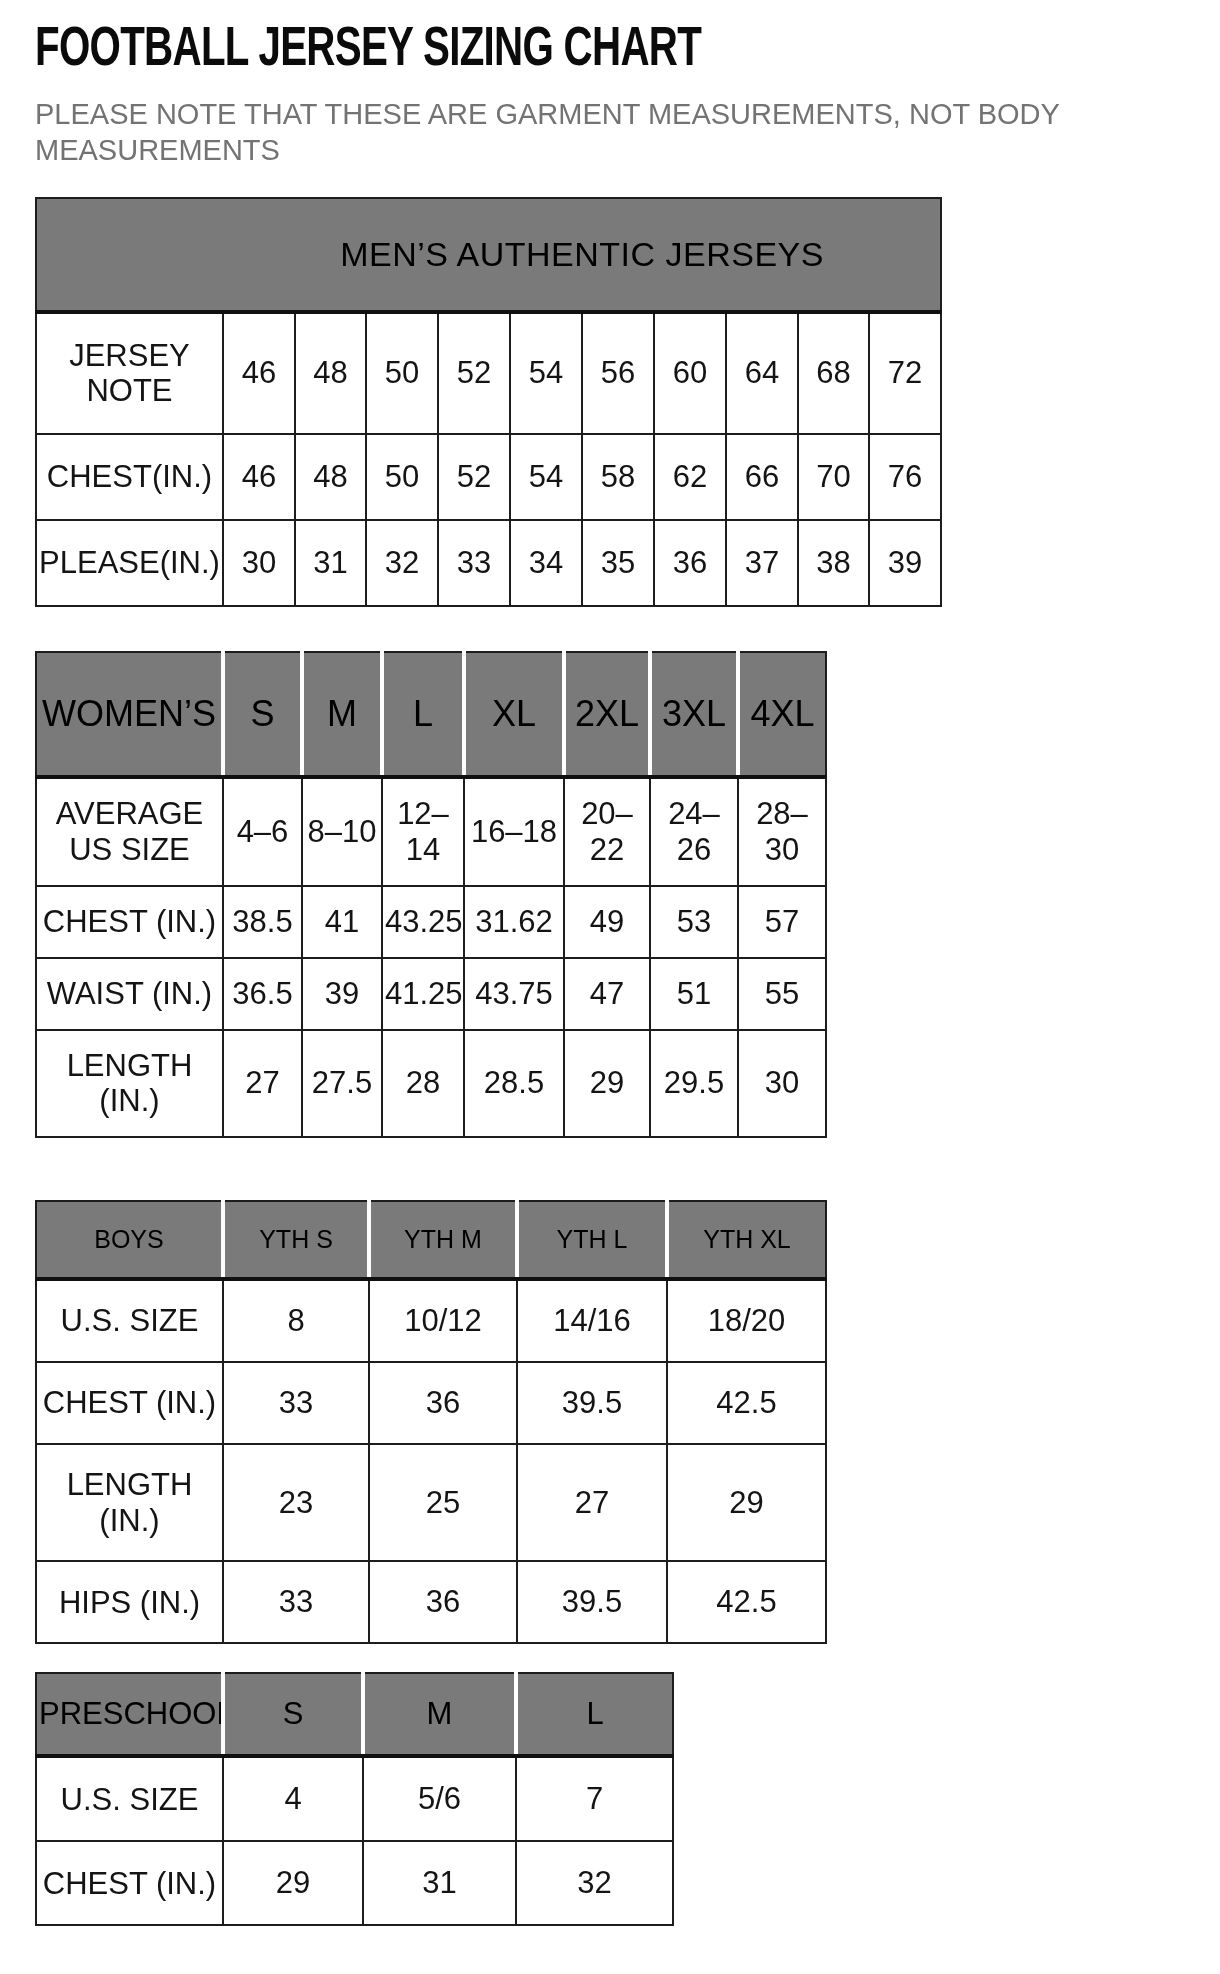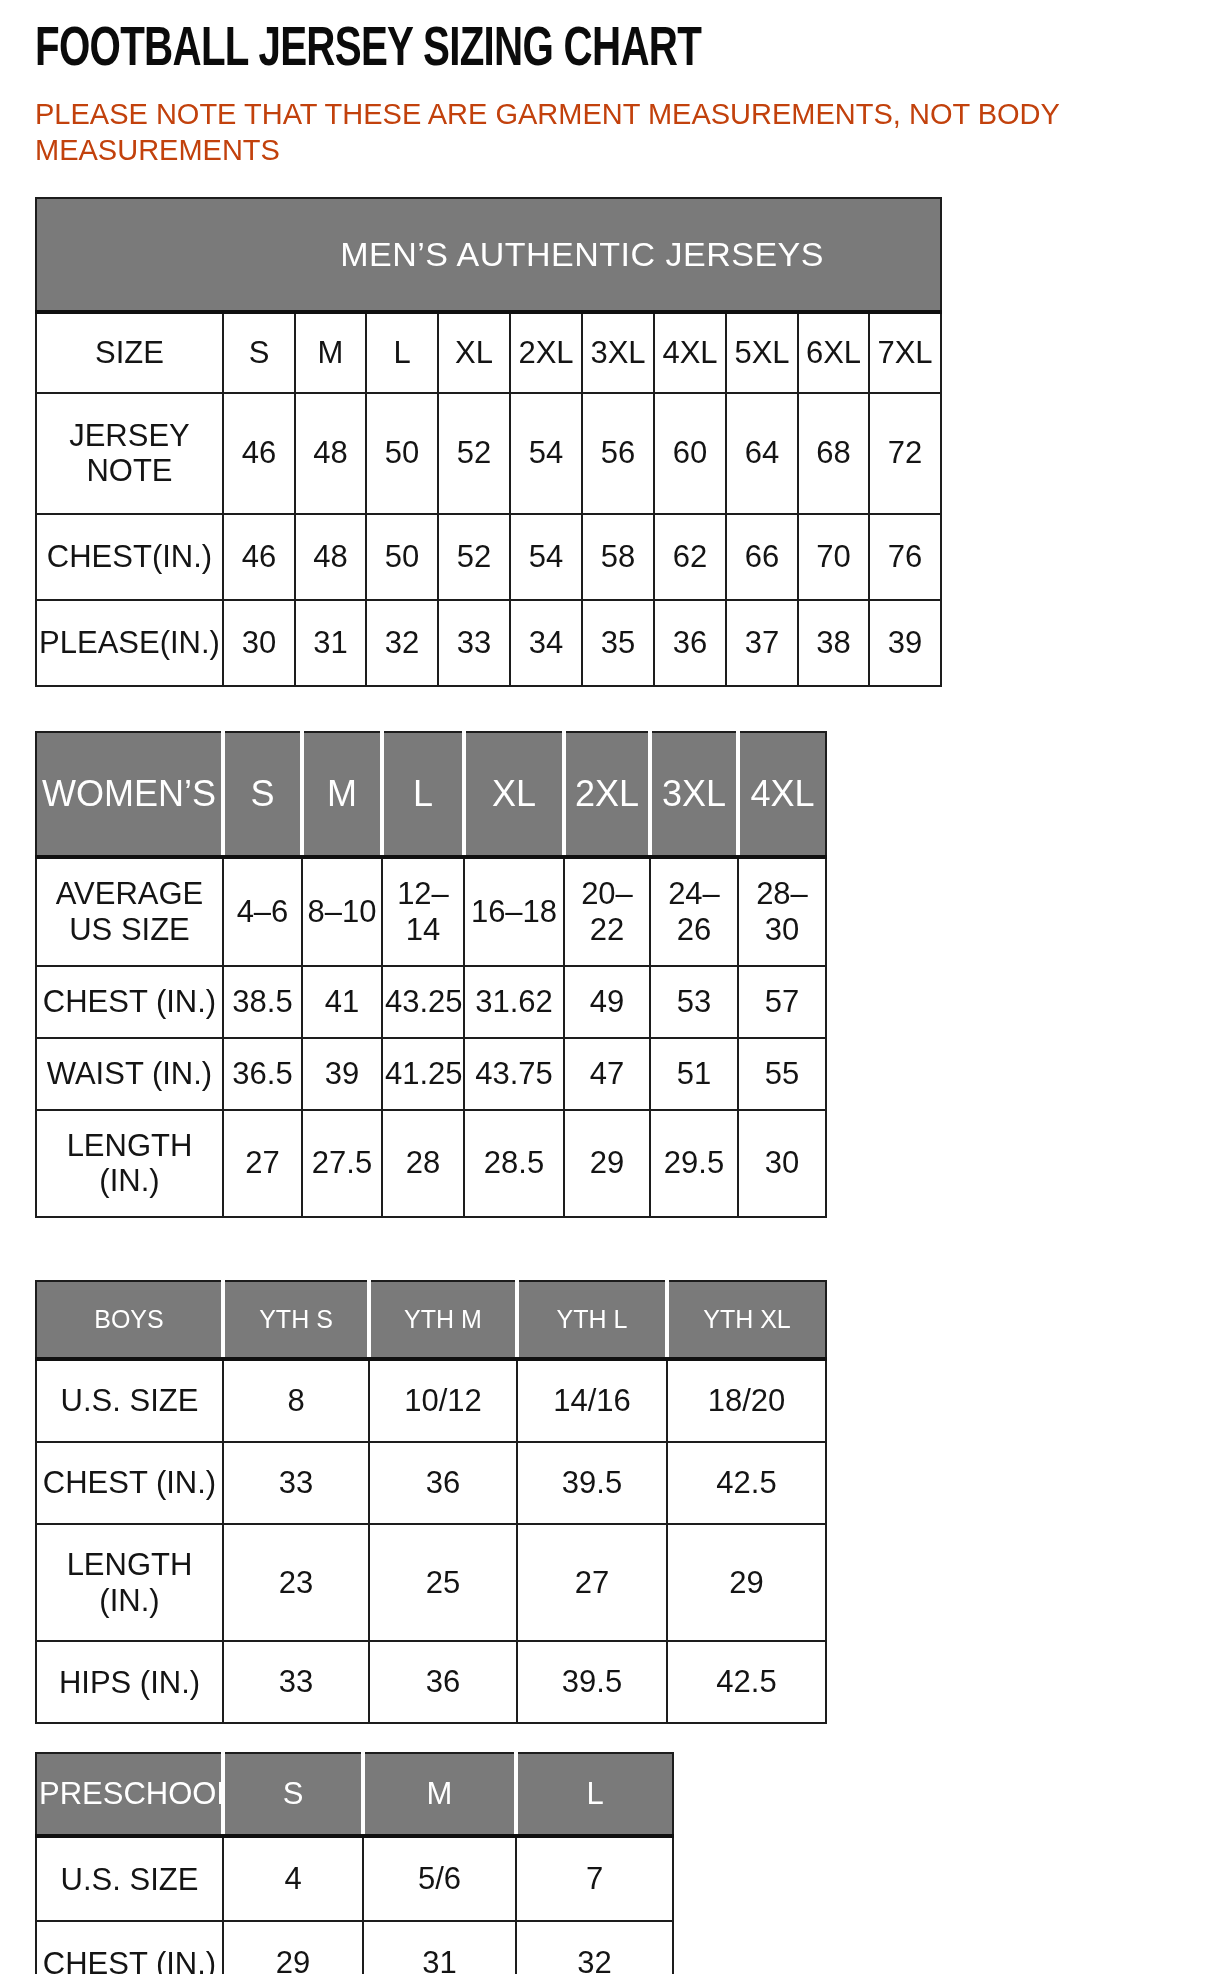--- a/index.html
+++ b/index.html
@@ -9,34 +9,34 @@
     font-family: "Liberation Sans", sans-serif; color: #141414;
   }
   .page { padding: 12px 35px 30px 35px; }
 
   .main-title {
     font-weight: 900; font-size: 56px; line-height: 1.0; color: #0b0b0b;
     margin: 6px 0 22px 0; white-space: nowrap; letter-spacing: -1px;
     transform: scaleX(0.72); transform-origin: left center;
   }
   .note {
-    color: #c2410c; font-size: 29px; line-height: 1.25; font-weight: 400;
+    color: #737373; font-size: 29px; line-height: 1.25; font-weight: 400;
     margin: 10px 0 28px 0;
   }
   .note span { display: block; }
 
   table.size-table {
     border-collapse: collapse; table-layout: fixed; text-align: center;
     background: #ffffff;
   }
   .size-table th, .size-table td {
     border: 2px solid #1d1d1d; font-weight: 400; overflow: hidden;
   }
   .size-table thead th { border-bottom: 4px solid #101010; }
-  .gray { background: #7a7a7a; color: #ffffff; }
+  .gray { background: #7a7a7a; color: #000000; }
   .hdr th + th { border-left: 4px solid #ffffff; }
   td.label { font-size: 30px; line-height: 1.15; padding-left: 6px; padding-right: 6px; }
 
   
   #mens { width: 905px; }
   #mens thead th.mens-title { font-size: 34px; letter-spacing: 0.5px; padding: 36px 0 36px 187px; }
   #mens tbody td { font-size: 31px; padding: 24px 2px; }
   #mens tbody tr.size-row td { padding: 21px 2px; }
 
   
@@ -79,33 +79,20 @@
         <col style="width:72px">
         <col style="width:71px">
         <col style="width:72px">
     </colgroup>
     <thead>
       <tr>
         <th class="gray mens-title" colspan="11">MEN’S AUTHENTIC JERSEYS</th>
       </tr>
     </thead>
     <tbody>
-      <tr class="size-row">
-        <td class="label">SIZE</td>
-        <td>S</td>
-        <td>M</td>
-        <td>L</td>
-        <td>XL</td>
-        <td>2XL</td>
-        <td>3XL</td>
-        <td>4XL</td>
-        <td>5XL</td>
-        <td>6XL</td>
-        <td>7XL</td>
-      </tr>
       <tr>
         <td class="label">JERSEY NOTE</td>
         <td>46</td>
         <td>48</td>
         <td>50</td>
         <td>52</td>
         <td>54</td>
         <td>56</td>
         <td>60</td>
         <td>64</td>

